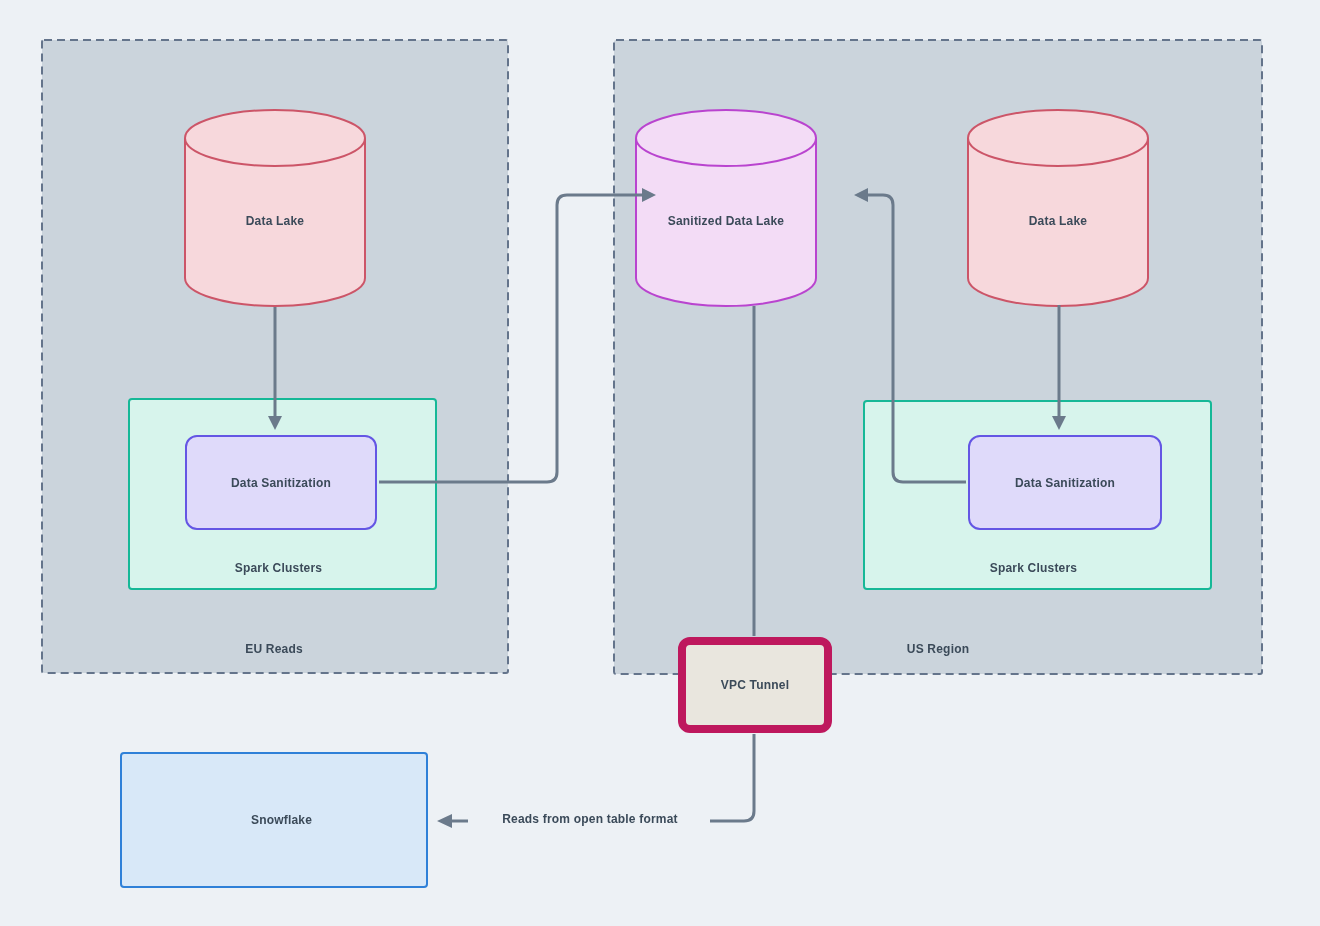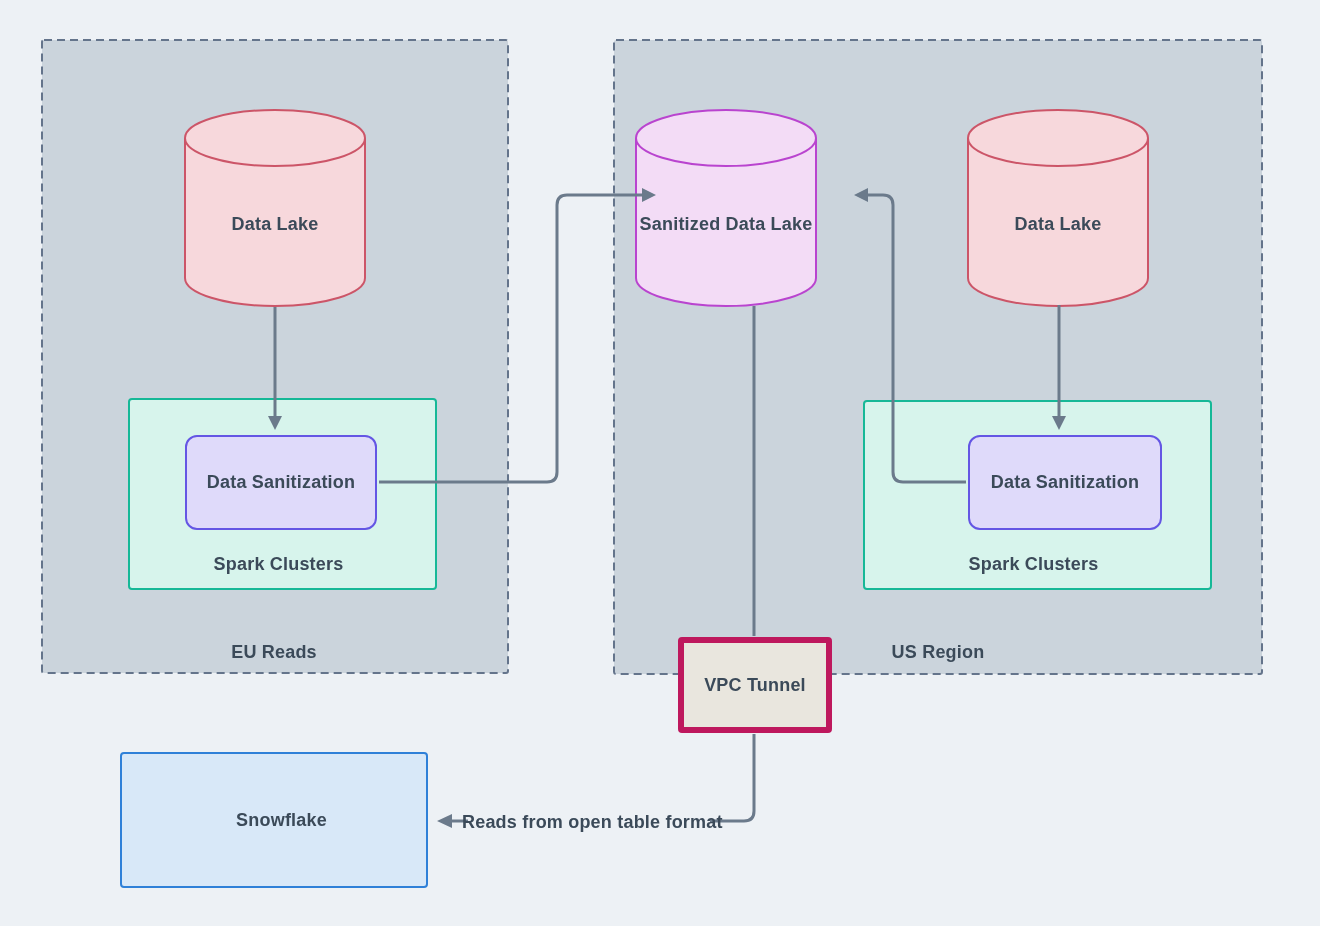--- a/index.html
+++ b/index.html
@@ -10,21 +10,21 @@
     width: 1320px;
     height: 926px;
     background: #edf1f5;
     overflow: hidden;
     color: #3b4a59;
   }
 
   .layer { position: absolute; left: 0; top: 0; pointer-events: none; }
 
   .lbl {
-    font-size: 18px;
+    font-size: 12px;
     font-weight: 600;
     letter-spacing: 0.2px;
     color: #3b4a59;
     white-space: nowrap;
   }
 
   .region-label { position: absolute; text-align: center; }
 
   .node { position: absolute; box-sizing: border-box; }
 
@@ -39,22 +39,22 @@
 
   .san {
     background: #dfdafa;
     border: 2px solid #6456e4;
     border-radius: 12px;
     display: flex; align-items: center; justify-content: center;
   }
 
   .vpc {
     background: #e9e6de;
-    border: 6px solid #be185d;
-    border-radius: 4px;
+    border: 8px solid #be185d;
+    border-radius: 12px;
     display: flex; align-items: center; justify-content: center;
   }
 
   .snow {
     background: #d8e8f8;
     border: 2px solid #2f80d8;
     border-radius: 4px;
     display: flex; align-items: center; justify-content: center; padding-left: 15px;
   }
 

